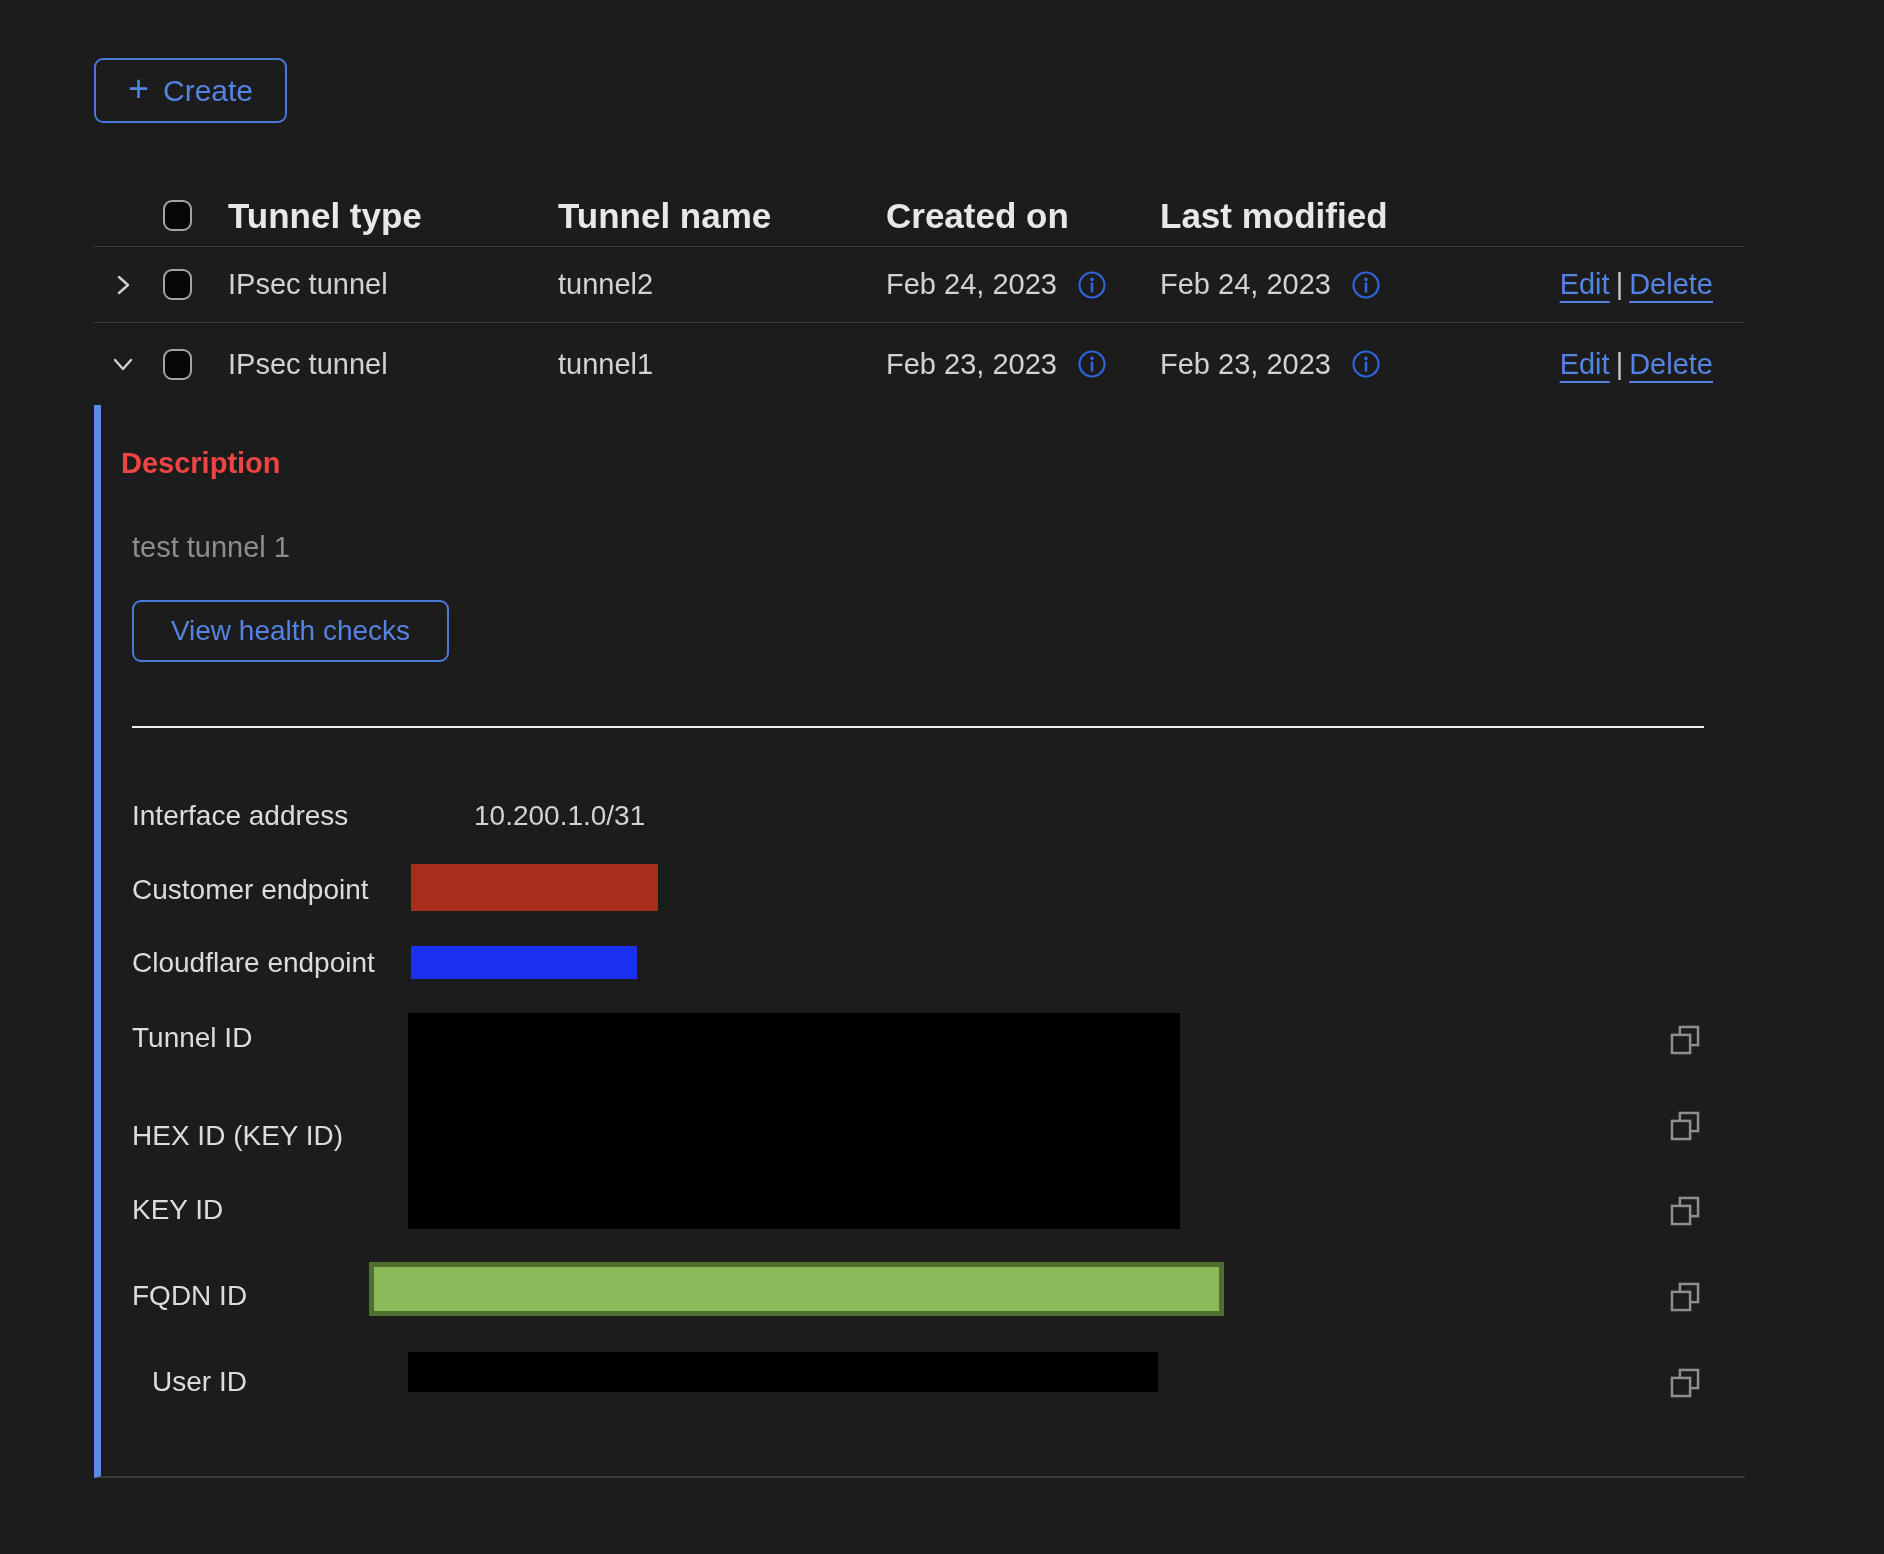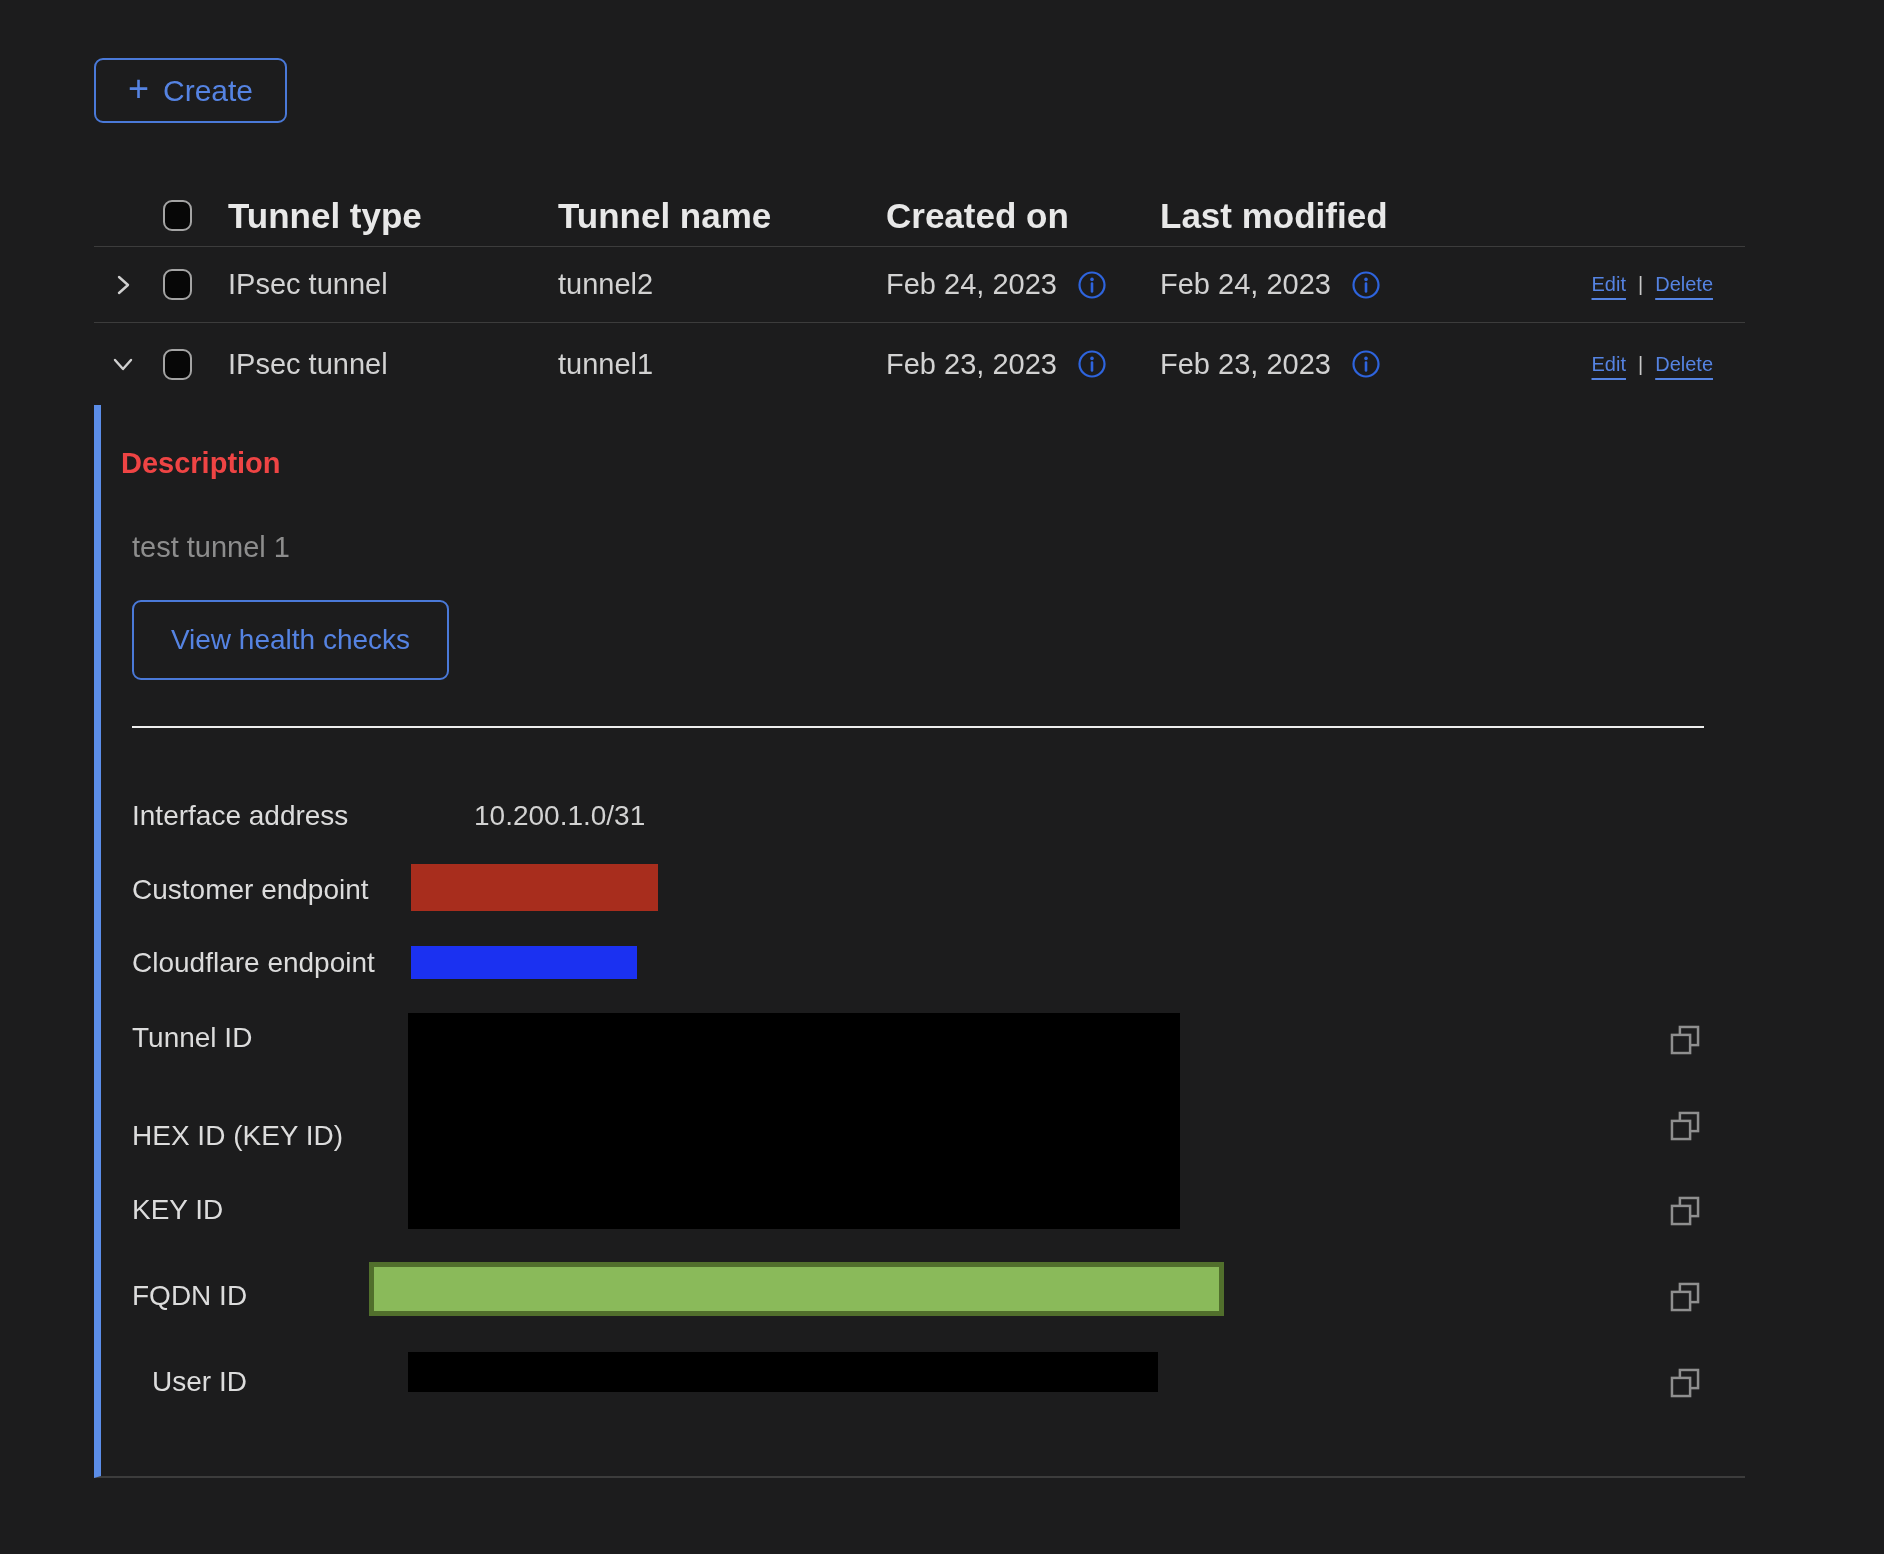--- a/index.html
+++ b/index.html
@@ -36,41 +36,41 @@
     display:grid;
     grid-template-columns:56px 78px 330px 328px 274px 260px 1fr;
     align-items:center;
   }
   .thead{height:62px; border-bottom:1px solid var(--divider);}
   .trow{height:76px; border-bottom:1px solid var(--divider); font-size:29px; color:var(--text-secondary);}
   .trow.expanded{height:82px; border-bottom:none;}
   .th{font-weight:700; color:var(--text-primary); font-size:35px;}
   .c-exp{padding-left:12px; display:flex; align-items:center;}
   .c-check{padding-left:13px; display:flex; align-items:center;}
-  .c-actions{display:flex; justify-content:flex-end; align-items:flex-end; gap:12px; padding-right:32px; font-size:20px;}
+  .c-actions{display:flex; justify-content:flex-end; align-items:flex-end; gap:6px; padding-right:32px; font-size:29px;}
   .checkbox{
     width:29px; height:31px; border:2px solid #a4a4a4; border-radius:9px;
     background:#070707; display:inline-block; cursor:pointer;
   }
   .expander{background:none;border:none;cursor:pointer;display:flex;align-items:center;justify-content:center;width:34px;height:34px;}
   .date-cell{display:flex;align-items:center;gap:20px;}
   .info-btn{background:none;border:none;cursor:pointer;display:flex;align-items:center;padding:0;}
   .link{color:var(--accent-blue); text-decoration:underline; text-underline-offset:7px; text-decoration-thickness:2px; cursor:pointer;}
   .pipe{color:#c9c9c9;}
   
   .panel{
     position:absolute; left:94px; top:405px; width:1651px; height:1073px;
     border-left:7px solid var(--bar-blue);
     border-bottom:2px solid var(--divider);
   }
   .panel .abs{position:absolute;}
   .desc-label{left:20px; top:42px; font-size:29px; font-weight:600; color:#ef4444;}
   .desc-value{left:31px; top:126px; font-size:29px; color:var(--text-muted);text-align:right;}
   .health-btn{
-    left:31px; top:195px; width:317px; height:80px;
+    left:31px; top:195px; width:317px; height:62px;
     background:transparent; border:2px solid #4a79d8; border-radius:9px;
     color:var(--accent-blue); font-size:28px; font-family:"Liberation Sans", sans-serif;
     cursor:pointer;
   }
   .white-divider{left:31px; top:321px; width:1572px; height:2px; background:var(--divider-light);}
   .flabel{left:31px; font-size:28px; color:#dcdcdc; line-height:32px;}
   .lbl-0{top:395px;} .lbl-1{top:469px;} .lbl-2{top:542px;} .lbl-3{top:617px;}
   .lbl-4{top:703px;margin-top:12px;} .lbl-5{top:789px;} .lbl-6{top:875px;} .lbl-7{top:961px;margin-left:20px;}
   .fvalue{left:332px; top:395px; font-size:28px; color:var(--text-secondary);margin-left:41px;}
   .redact{position:absolute;}

